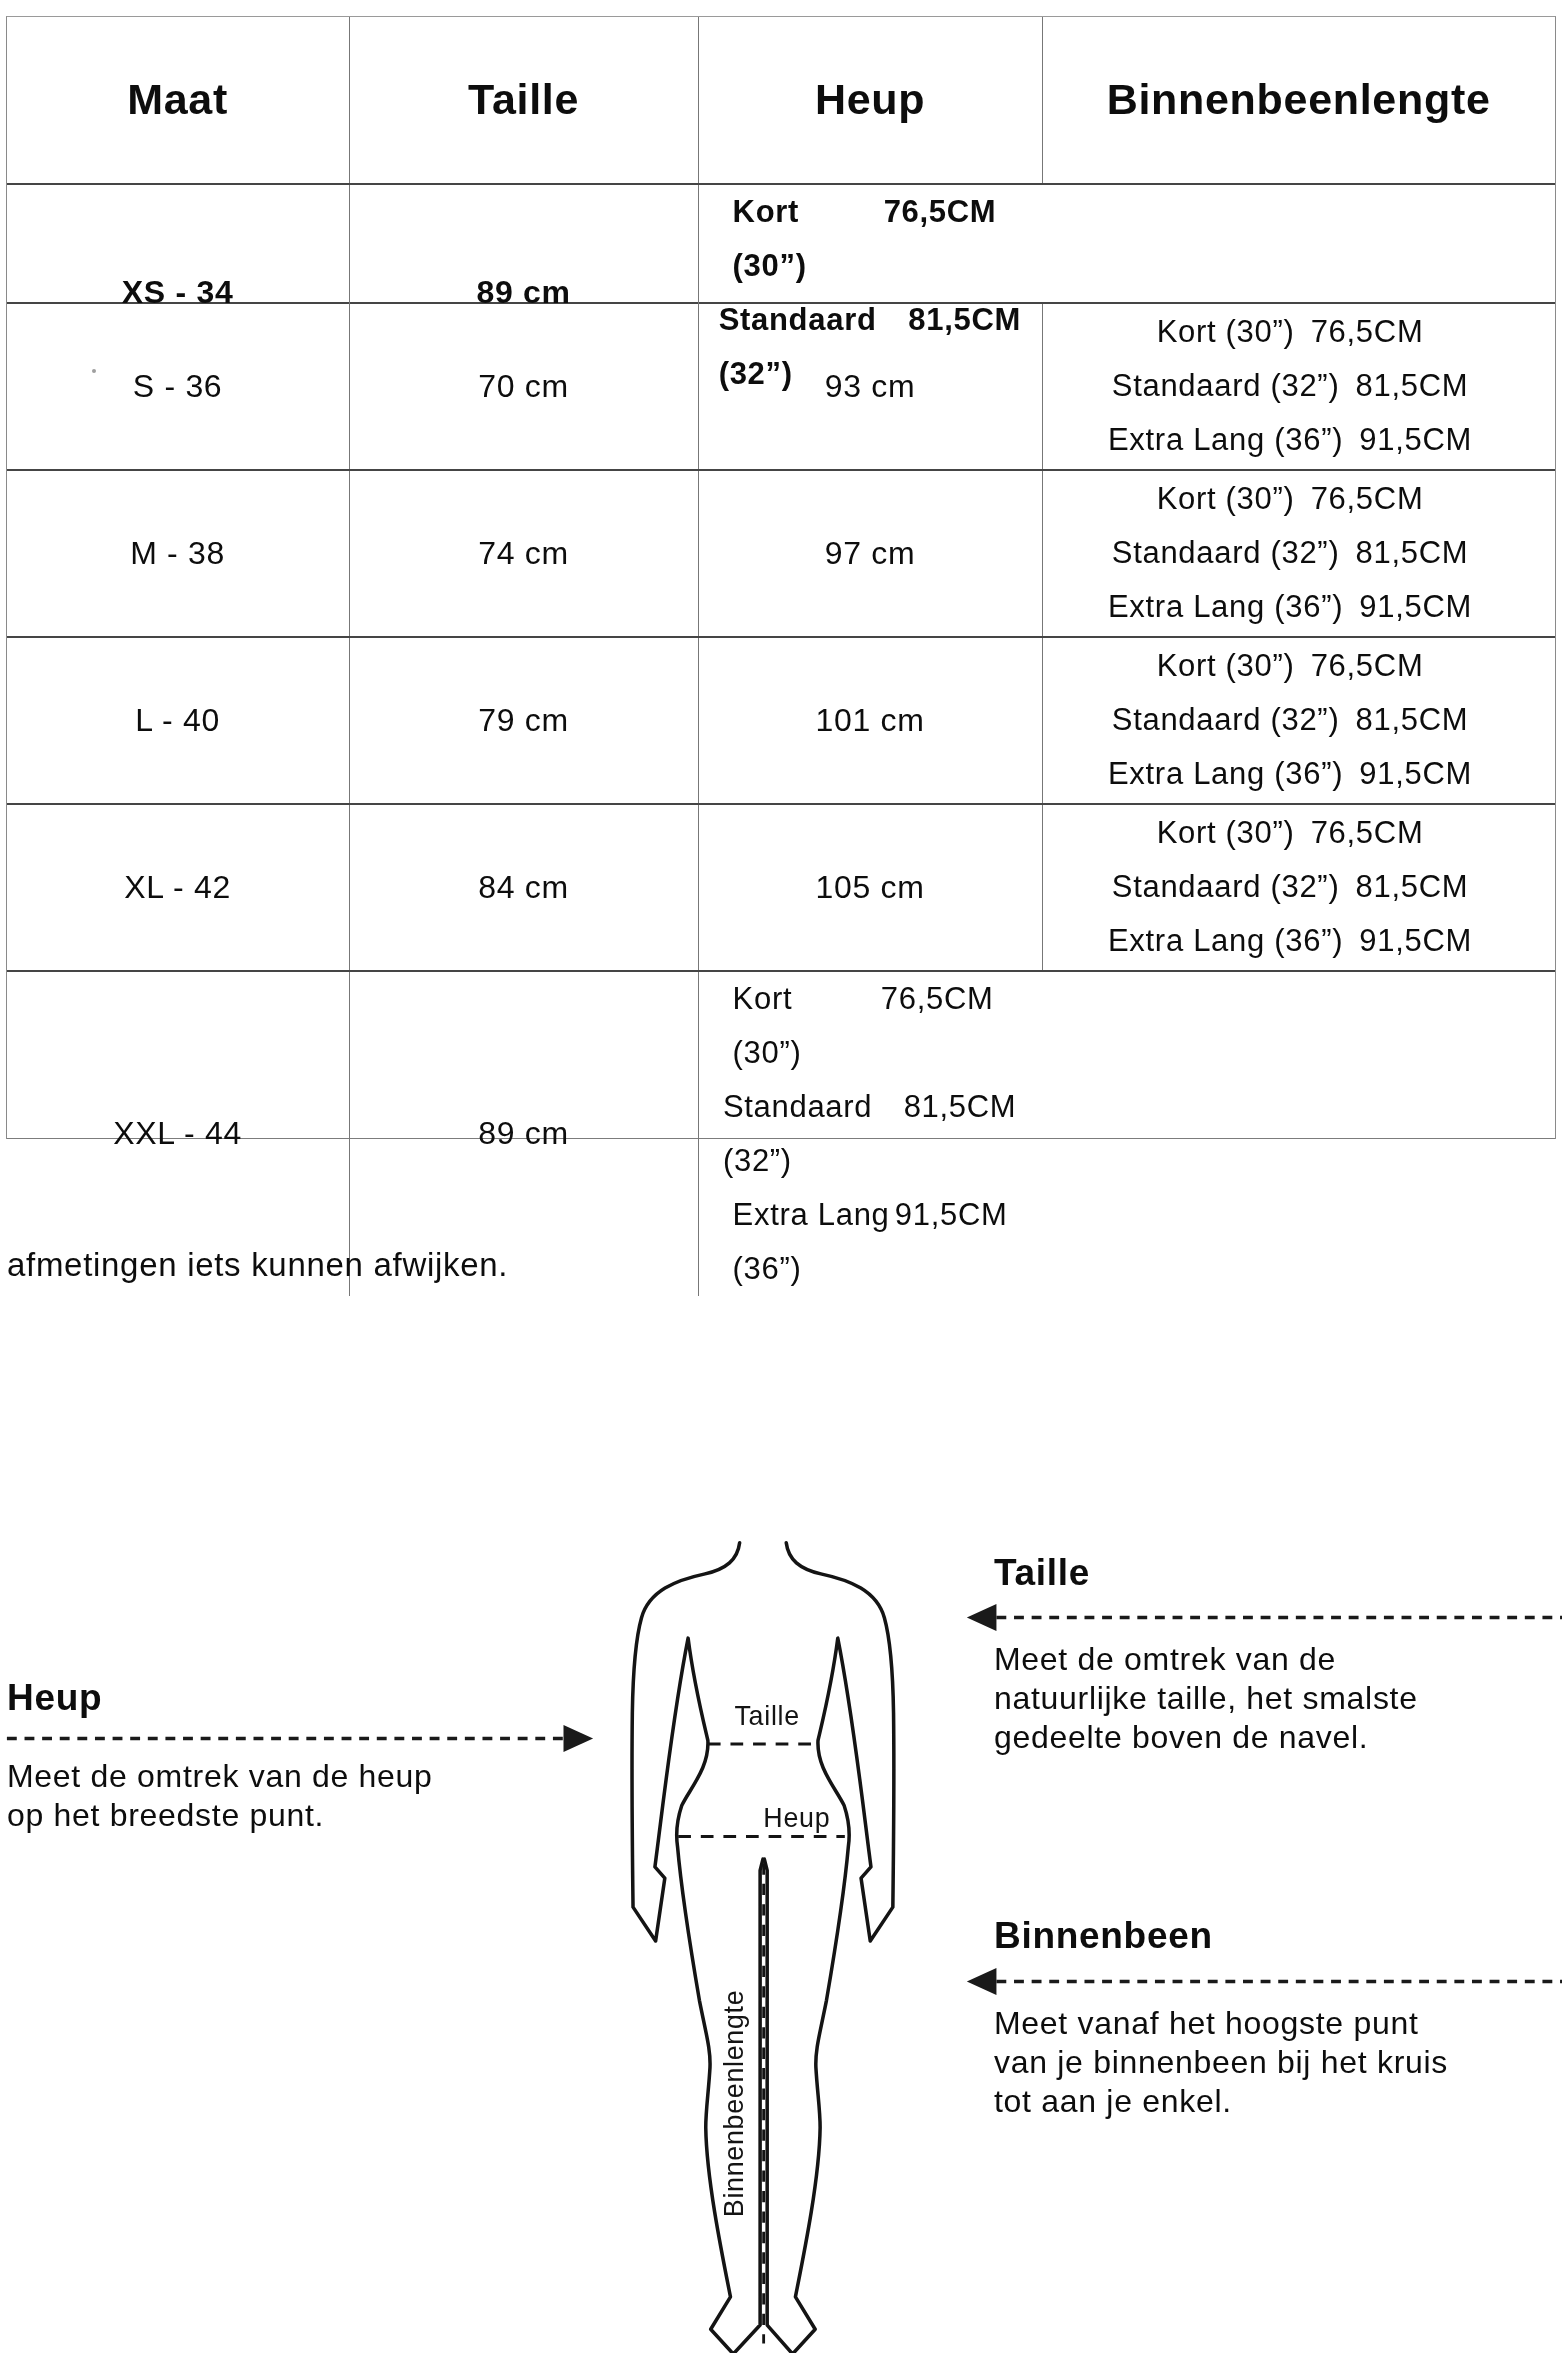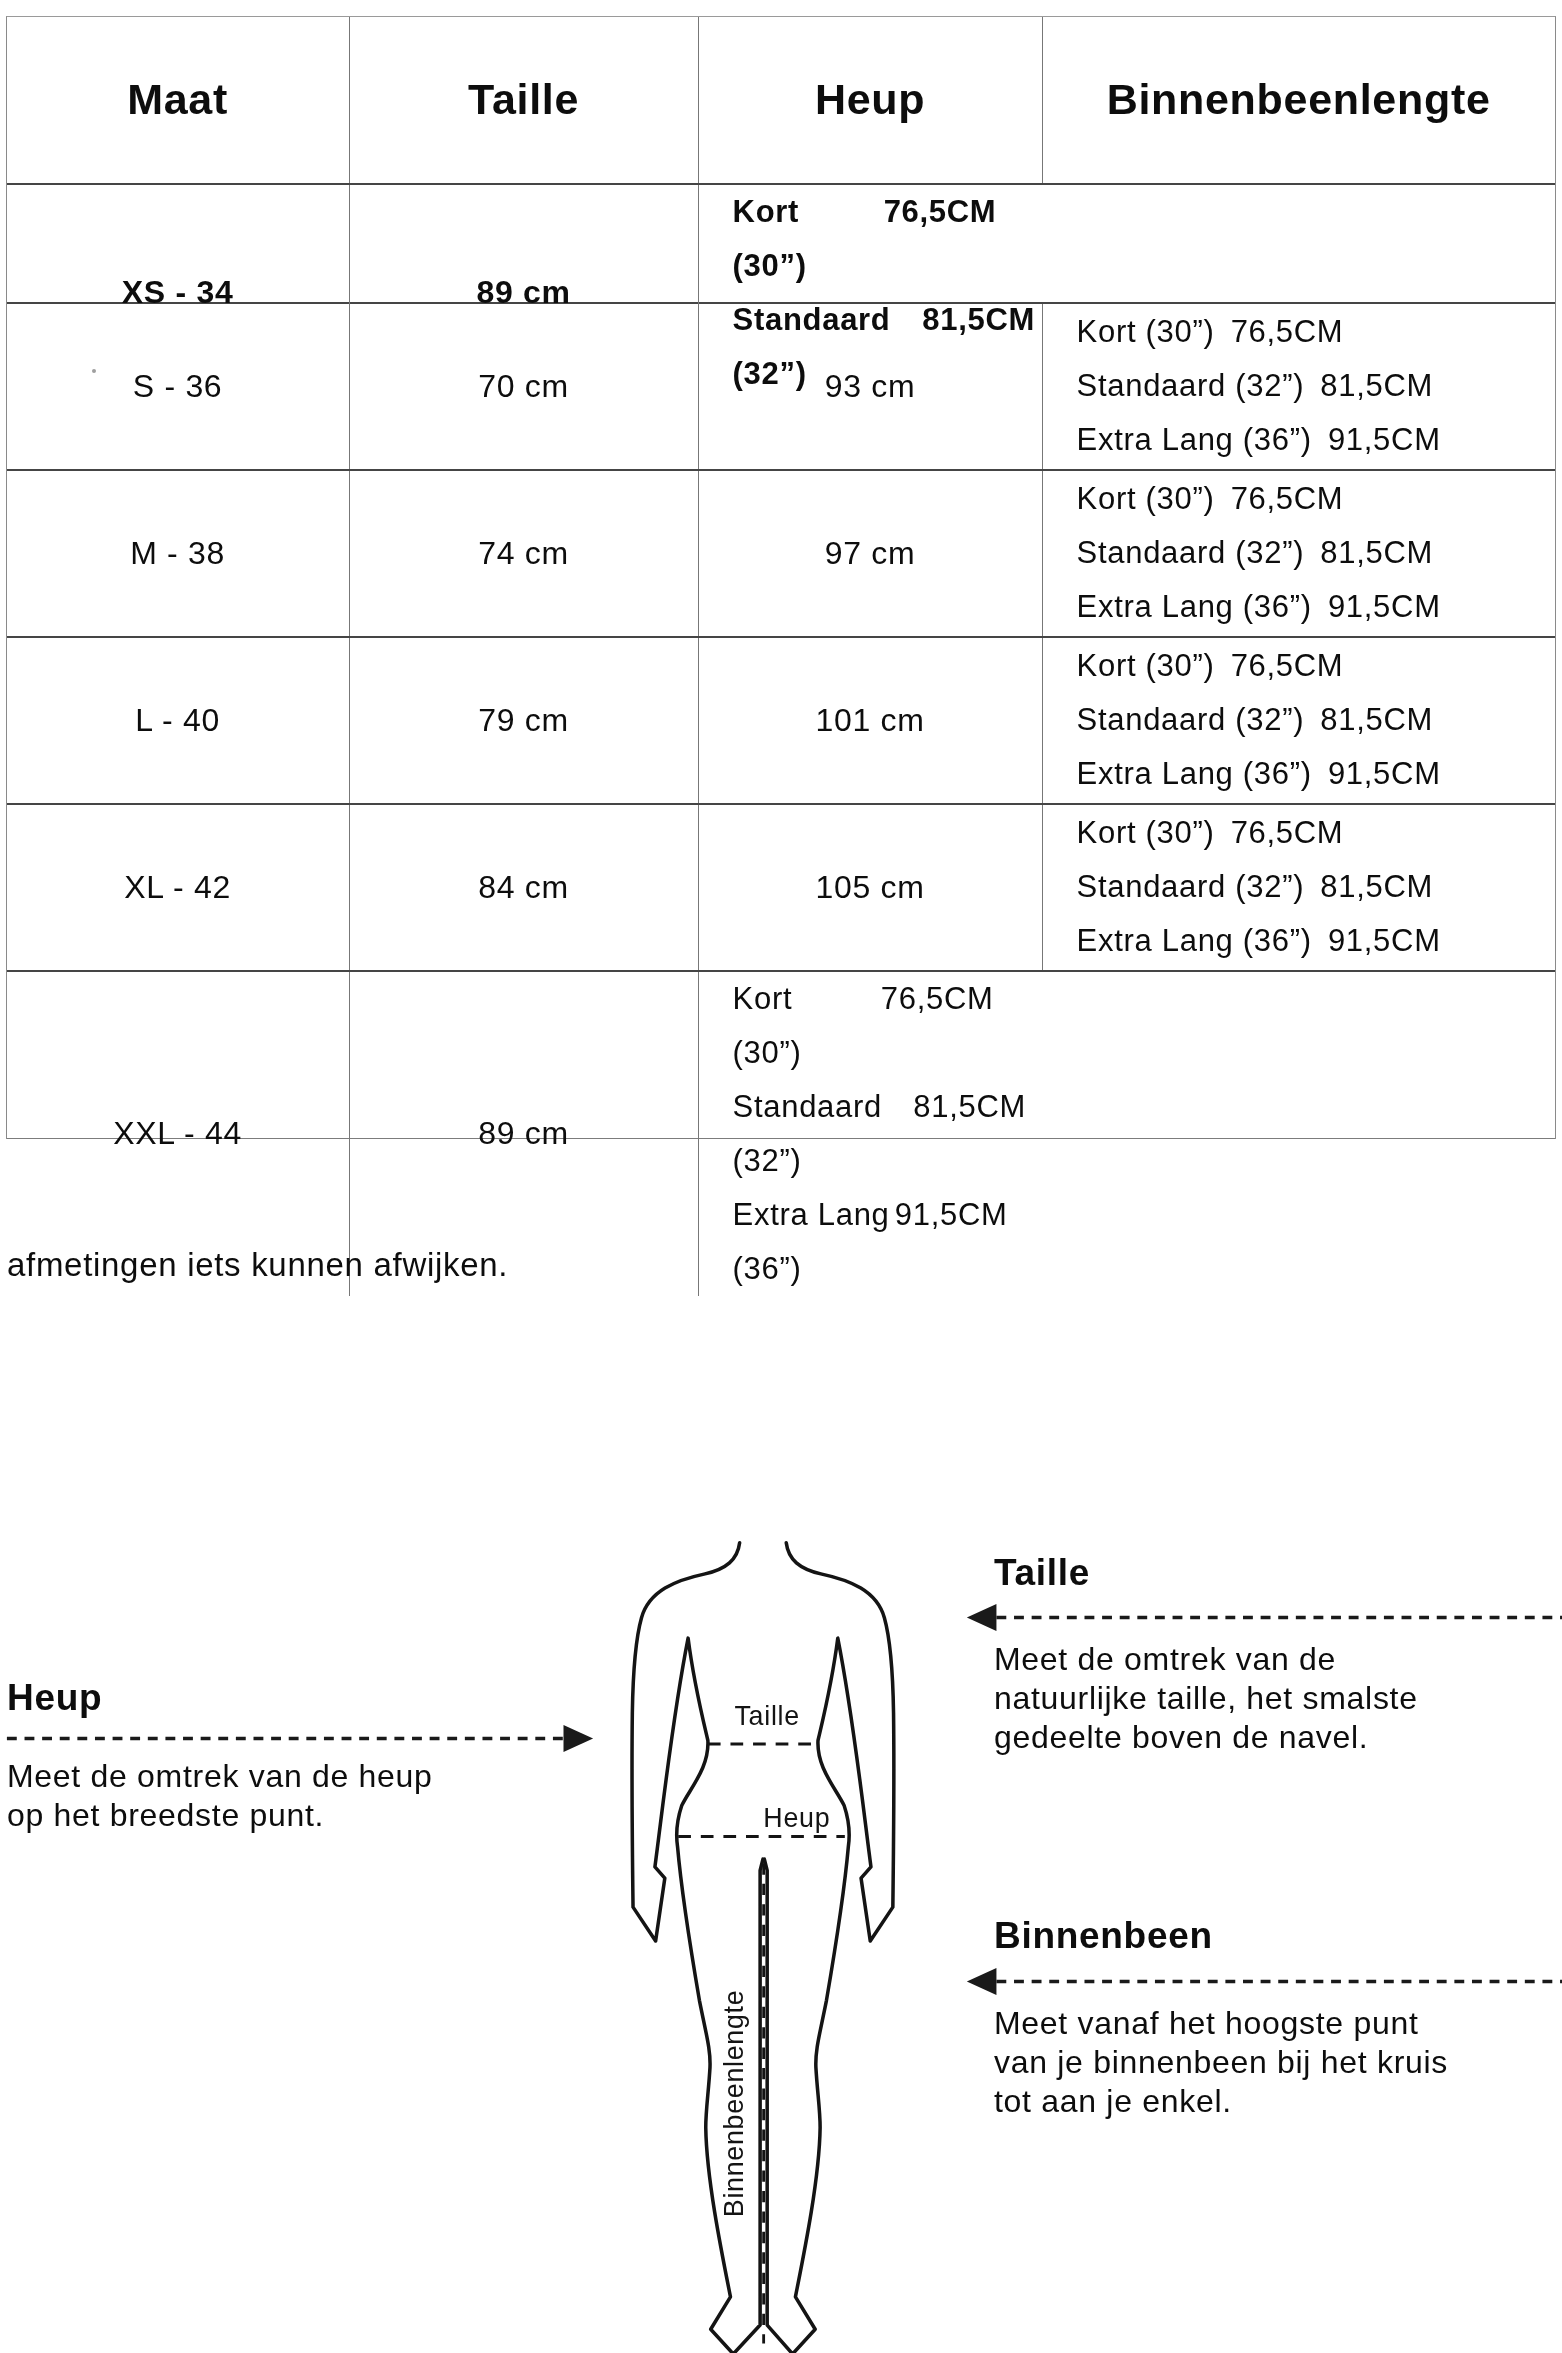--- a/index.html
+++ b/index.html
@@ -19,21 +19,21 @@
   }
   .trow.last{border-bottom:1.4px solid #7c7c7c;}
   .cell{
     display:flex;align-items:center;justify-content:center;
     font-size:32px;border-right:1.4px solid #777777;box-sizing:border-box;
     letter-spacing:0.7px;
   }
   .cell.c-last{border-right:none;}
   .trow.thead .cell{font-weight:700;font-size:43px;letter-spacing:0.7px;}
   .c-binnen{
-    flex-direction:column;align-items:flex-start;justify-content:center;
+    flex-direction:column;align-items:center;justify-content:center;
     padding:0 35px 0 34px;
   }
   .bline{
     display:flex;justify-content:space-between;align-items:baseline;
     line-height:54px;font-size:31px;
   }
   .bline .bval{width:145px;text-align:center;}
   .speck{position:absolute;left:92px;top:369px;width:4.2px;height:4.2px;border-radius:50%;background:#9f9f9f;}
   
   .note{

